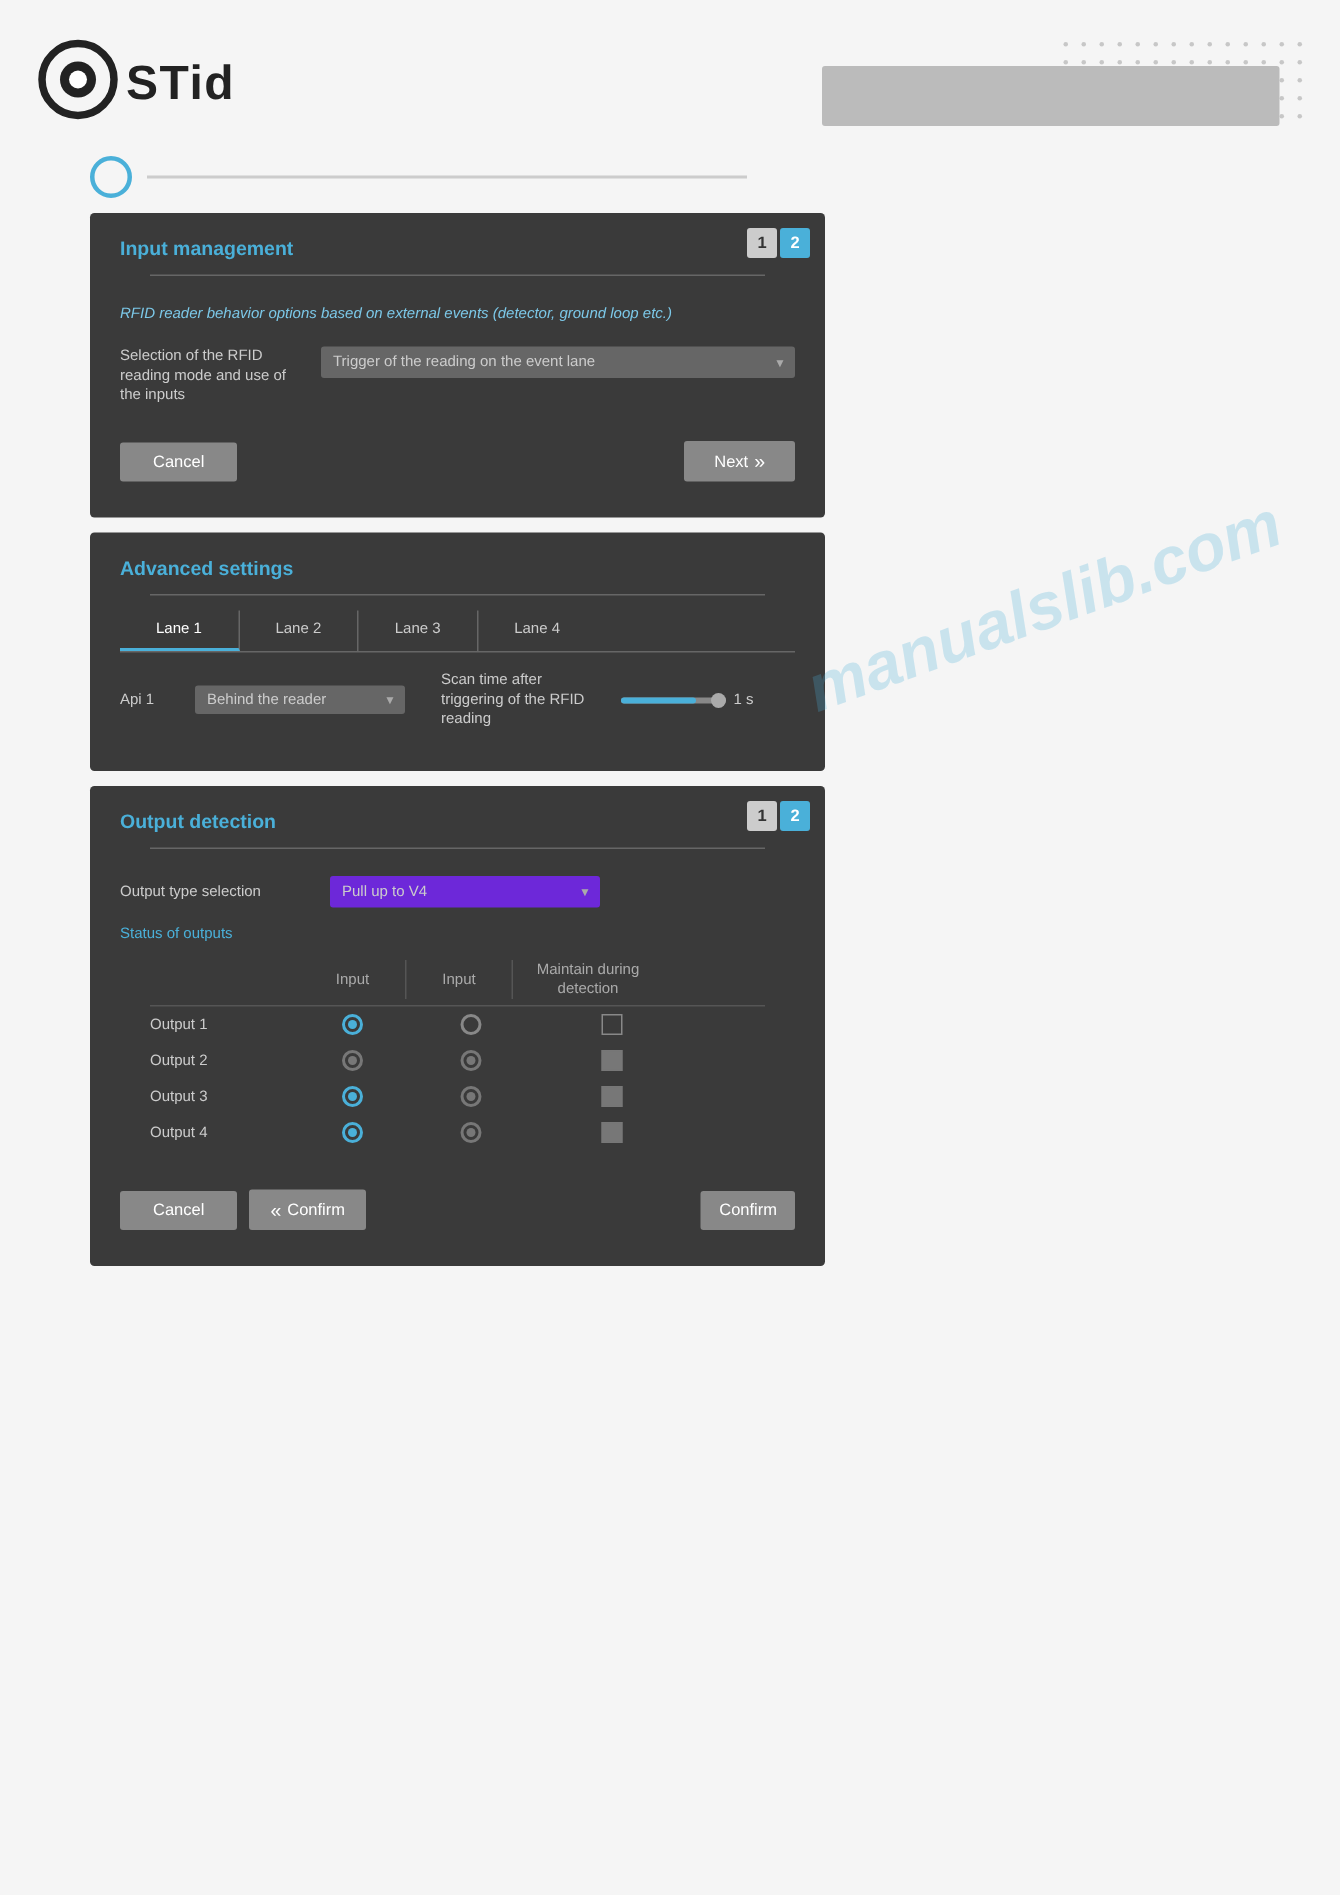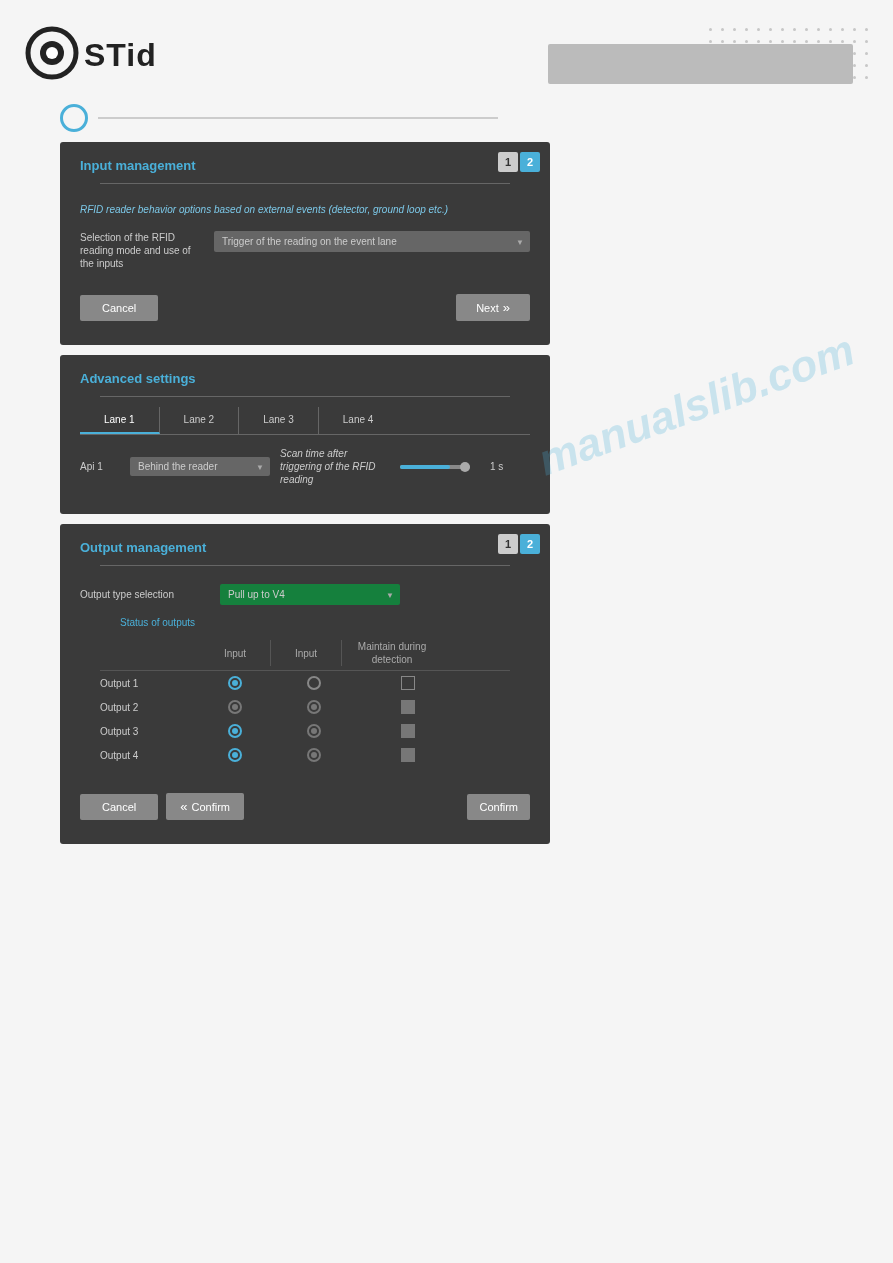--- a/index.html
+++ b/index.html
@@ -278,26 +278,26 @@
       border-radius: 2px;
       cursor: pointer;
       appearance: none;
       -webkit-appearance: none;
     }
     .scan-label {
       color: #ccc;
       font-size: 10px;
       width: 110px;
       line-height: 1.3;
-      font-style: italic;
+      margin-left: 14px;
     }
     .slider-wrapper {
       display: flex;
       align-items: center;
-      gap: 20px;
+      gap: 5px;
     }
     .slider-track {
       width: 70px;
       height: 4px;
       background: #888;
       border-radius: 2px;
       position: relative;
     }
     .slider-fill {
       height: 100%;
@@ -334,21 +334,21 @@
       color: #ccc;
       font-size: 10px;
       width: 130px;
     }
     .output-type-dropdown {
       position: relative;
       width: 180px;
     }
     .output-type-dropdown select {
       width: 100%;
-      background: #15803d;
+      background: #6d28d9;
       border: none;
       color: #ccc;
       padding: 5px 16px 5px 8px;
       font-size: 10px;
       border-radius: 2px;
       cursor: pointer;
       appearance: none;
       -webkit-appearance: none;
     }
 
@@ -648,36 +648,36 @@
   </div>
 </div>
 
 <div class="panel panel-3">
   <div class="step-indicators">
     <div class="step-badge inactive">1</div>
     <div class="step-badge active">2</div>
   </div>
 
   <div class="panel-header">
-    <div class="panel-title">Output management</div>
+    <div class="panel-title">Output detection</div>
     <div class="panel-divider"></div>
   </div>
 
   <div class="output-row">
     <span class="output-label-text">Output type selection</span>
     <div class="output-type-dropdown">
       <select>
         <option>Pull up to V4</option>
       </select>
       <span class="dropdown-arrow">▼</span>
     </div>
   </div>
 
   <div style="padding: 4px 20px 0 20px;">
-    <div style="color:#4ab0d9; font-size:10px; margin-bottom:8px;margin-left:40px;">Status of outputs</div>
+    <div style="color:#4ab0d9; font-size:10px; margin-bottom:8px;">Status of outputs</div>
 
     <div class="status-table">
 
       <div class="status-table-header">
         <div class="status-col-label"></div>
         <div class="status-col-open">Input</div>
         <div style="width:1px; background:#555; align-self:stretch;"></div>
         <div class="status-col-closed">Input</div>
         <div style="width:1px; background:#555; align-self:stretch;"></div>
         <div class="status-col-maintain">Maintain during detection</div>

